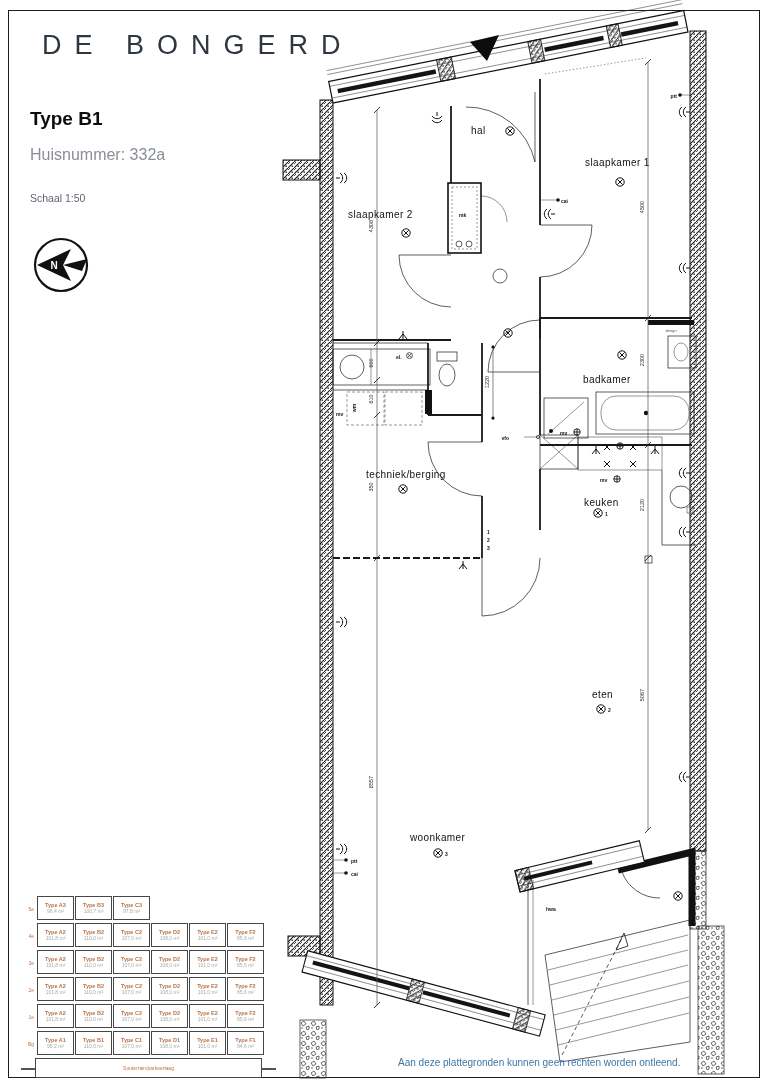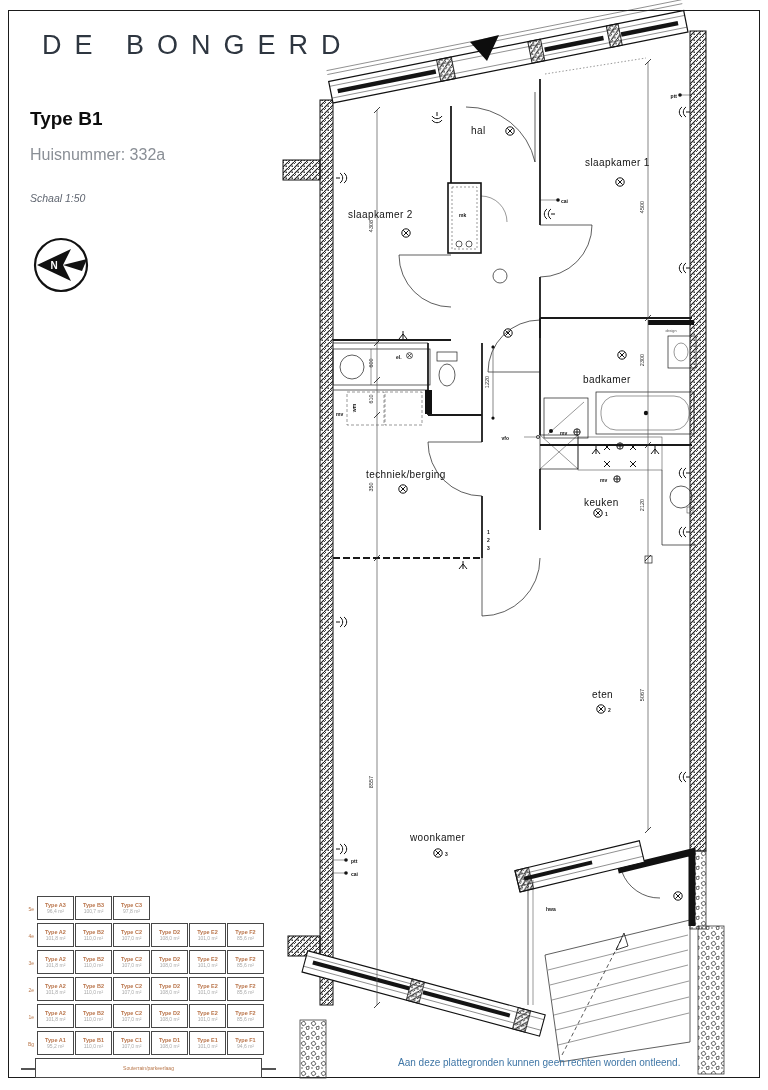--- a/index.html
+++ b/index.html
@@ -3,21 +3,21 @@
 <meta charset="utf-8">
 <style>
   html,body{margin:0;padding:0;background:#fff;}
   body{width:768px;height:1090px;position:relative;overflow:hidden;
        font-family:"Liberation Sans",sans-serif;color:#111;}
   .abs{position:absolute;}
   #page-border{left:8px;top:10px;width:750px;height:1066px;border:1.5px solid #1b1b1b;}
   #project-title{left:42px;top:30px;font-size:27px;letter-spacing:13px;color:#2e3640;font-weight:400;white-space:nowrap;}
   #type-title{left:30px;top:108px;font-size:19px;font-weight:700;color:#0c0c0c;}
   #huisnummer{left:30px;top:146px;font-size:16px;color:#8a8f96;}
-  #schaal{left:30px;top:192px;font-size:10.5px;color:#5f6捷570;color:#5f6570;font-style:italic;}
+  #schaal{left:30px;top:192px;font-size:10.5px;color:#5f6捷570;color:#5f6570;}
   #compass{left:32px;top:236px;}
   
   #floor-table{left:18px;top:896px;width:260px;}
   .ft-row{display:flex;align-items:stretch;height:26px;margin-bottom:1px;}
   .ft-floor{width:16px;font-size:5px;color:#b9774a;text-align:right;padding-right:3px;align-self:center;}
   .ft-cell{width:37px;height:24px;border:1.7px solid #474747;box-sizing:border-box;
            display:flex;flex-direction:column;align-items:center;justify-content:center;
            margin-right:1px;background:#fff;}
   .ft-type{font-size:5.5px;font-weight:700;color:#b9744a;line-height:6px;}
   .ft-area{font-size:5px;color:#a9a9a9;line-height:6px;}

